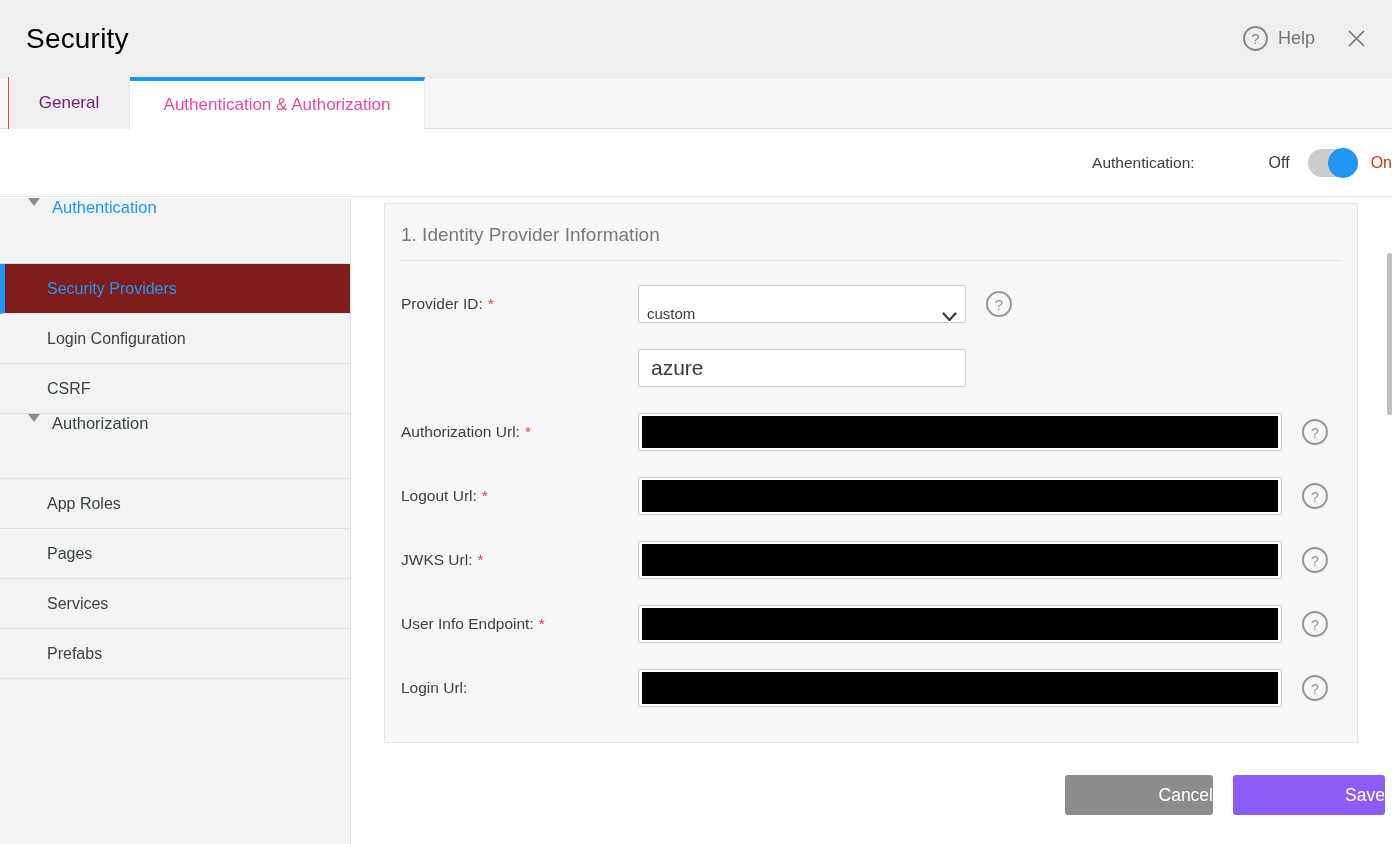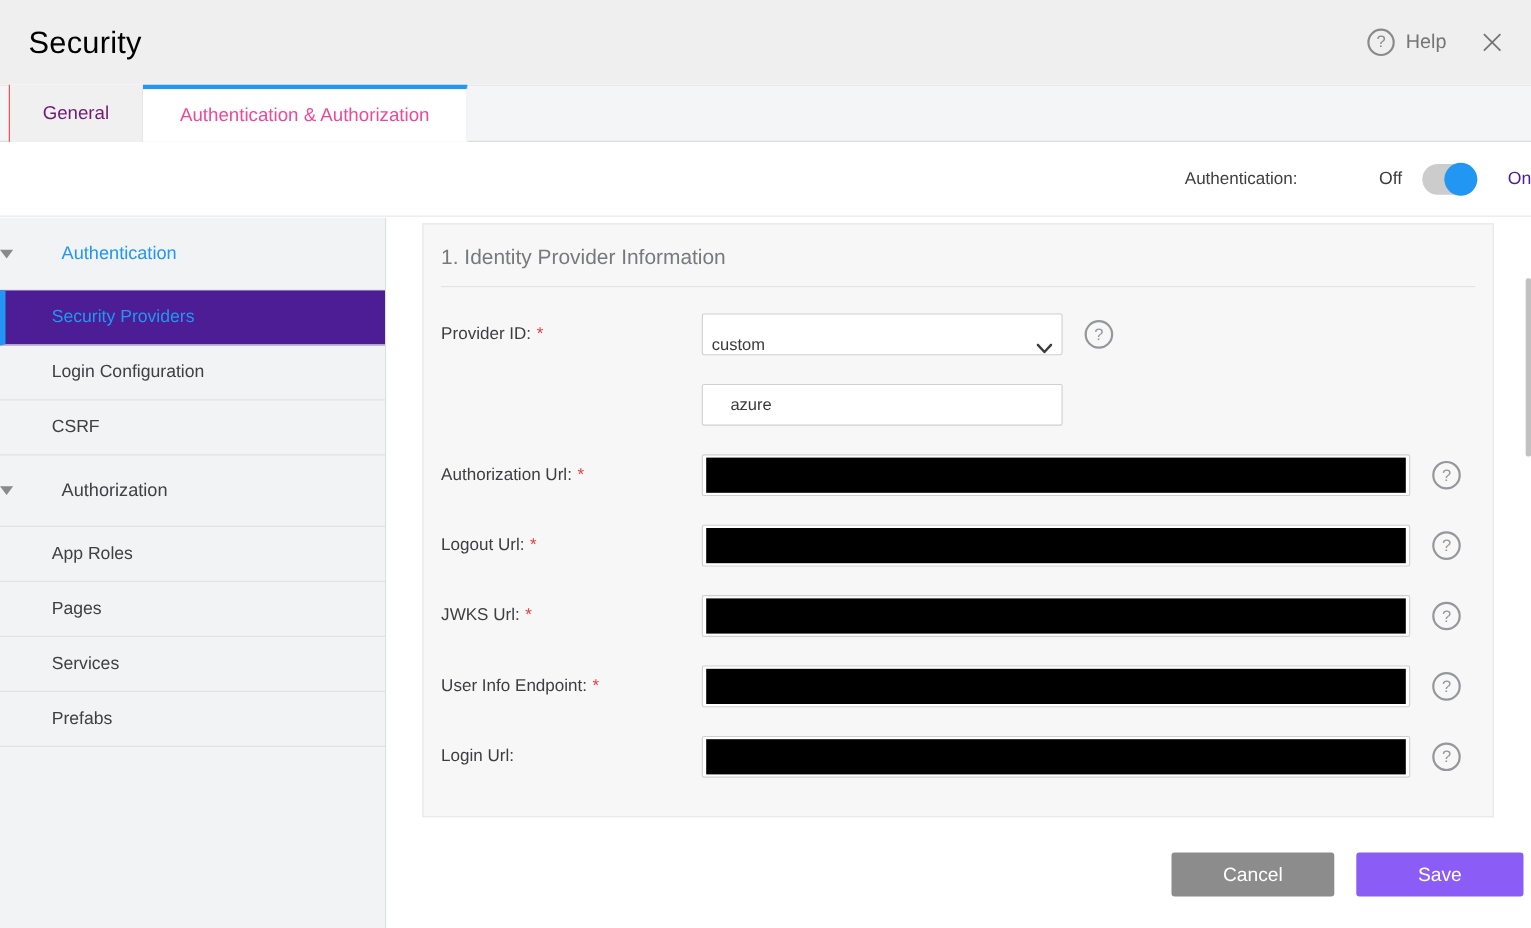--- a/index.html
+++ b/index.html
@@ -52,44 +52,44 @@
   .toggle-label { font-size:15.5px; color:#3e3e40; }
   .toggle-off { margin-left:74px; font-size:16px; color:#3a3a3c; }
   .switch {
     margin-left:18px; position:relative; width:50px; height:28px;
     background:#cccccc; border-radius:14px; cursor:pointer;
   }
   .switch-knob {
     position:absolute; right:0px; top:-1px; width:30px; height:30px;
     border-radius:50%; background:#2196f3;
   }
-  .toggle-on { margin-left:28px; font-size:16px; color:#4c1d95; }
+  .toggle-on { margin-left:13px; font-size:16px; color:#c2410c; }
 
   
   .sidebar {
     position:absolute; top:198px; bottom:0; left:0; width:351px;
     background:#f1f3f4; border-right:1px solid #dde0e2;
   }
   .side-header {
-    height:66px; display:flex; align-items:center; 
-    border-bottom:1px solid #dee2e4; font-size:16.5px; cursor:pointer;gap:32px;
+    height:66px; display:flex; align-items:flex-start; padding-left:28px;
+    border-bottom:1px solid #dee2e4; font-size:16.5px; cursor:pointer;
   }
   .side-header.auth-n { color:#2196f3; }
   .side-header.auth-z { height:65px; color:#3e4042; }
   .tri-down {
     width:0; height:0; margin-right:12px;
     border-left:6px solid transparent; border-right:6px solid transparent;
     border-top:8px solid #8a8a8a;
   }
   .side-item {
     height:50px; display:flex; align-items:center; padding-left:47px;
     border-bottom:1px solid #dee2e4; font-size:16px; color:#3e4042; cursor:pointer;
   }
   .side-item.selected {
-    background:#4c1d95; color:#2196f3;
+    background:#7f1d1d; color:#2196f3;
     border-left:5px solid #2196f3; padding-left:42px;
   }
 
   
   .panel {
     position:absolute; left:384px; top:203px; width:974px; height:540px;
     background:#f7f7f8; border:1px solid #e5e6e7; padding:20px 16px 0 16px;
     overflow:hidden;
   }
   .panel-title { font-size:19px; font-weight:400; color:#77797b; }
@@ -97,40 +97,41 @@
   .form-row { display:flex; align-items:center; margin-bottom:26px; }
   .form-label { width:237px; flex:0 0 237px; font-size:15.5px; color:#3e3e40; }
   .req { color:#e53935; margin-left:5px; }
   .select-box {
     width:328px; height:38px; background:#ffffff; border:1px solid #cfd0d1;
     border-radius:2px; display:flex; align-items:flex-end; justify-content:space-between;
     padding:0 8px; font-size:15px; color:#3a3a3c; cursor:pointer;
   }
   .text-input {
     width:328px; height:38px; background:#ffffff; border:1px solid #cfd0d1;
-    border-radius:2px; padding:0 25px; font-size:15px; color:#3a3a3c;
+    border-radius:2px; padding:0 12px; font-size:21px; color:#3a3a3c;
     font-family:"Liberation Sans", sans-serif;
   }
   .redacted-input {
     width:644px; height:38px; background:#ffffff; border:1px solid #cfd0d1;
     border-radius:2px; padding:2px 3px;
   }
   .redacted-bar { width:100%; height:100%; background:#000000; }
   .help-btn {
     width:26px; height:26px; flex:0 0 26px; border-radius:50%;
     border:2px solid #95979a; color:#95979a; font-size:15px;
     display:flex; align-items:center; justify-content:center;
     margin-left:20px; cursor:pointer; background:transparent;
   }
 
   
   .btn {
     position:absolute; top:775px; height:40px; border:none; border-radius:3px;
     color:#ffffff; font-size:17.5px; cursor:pointer;
     font-family:"Liberation Sans", sans-serif;
+    text-align:right;
   }
   .btn-cancel { right:179px; width:148px; background:#8c8c8c; }
   .btn-save  { right:7px;  width:152px; background:#8b5cf6; }
 
   
   .scroll-thumb {
     position:absolute; right:0; top:253px; width:5px; height:162px;
     background:#c1c1c1; border-radius:2px; cursor:grab;
   }
 </style>

